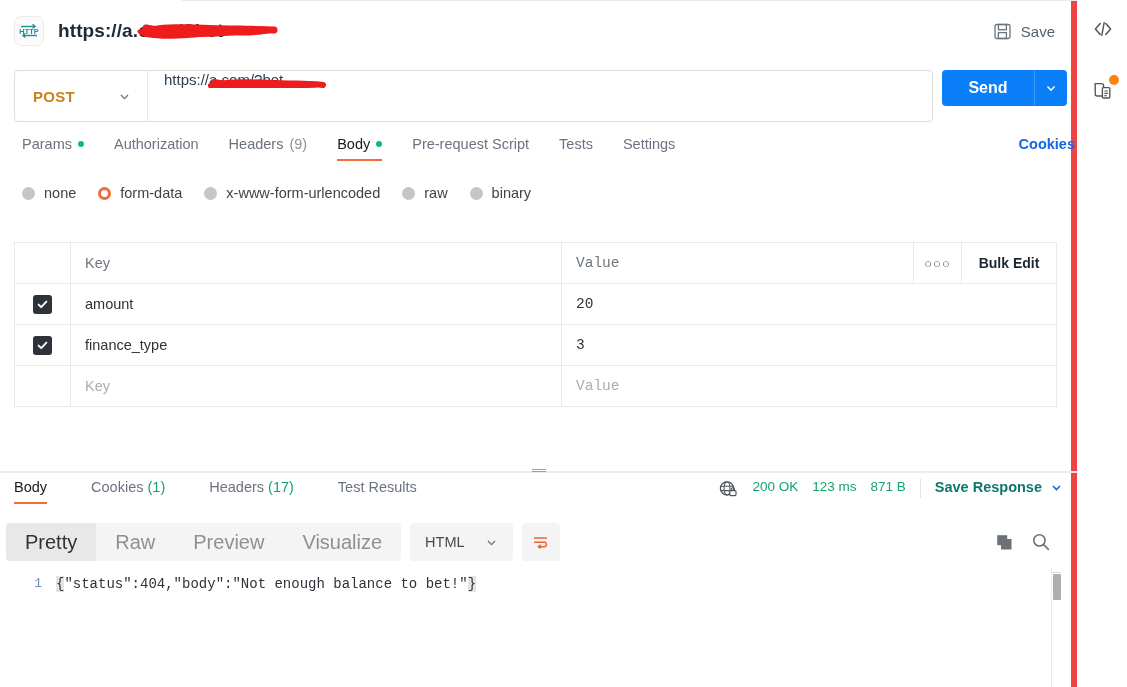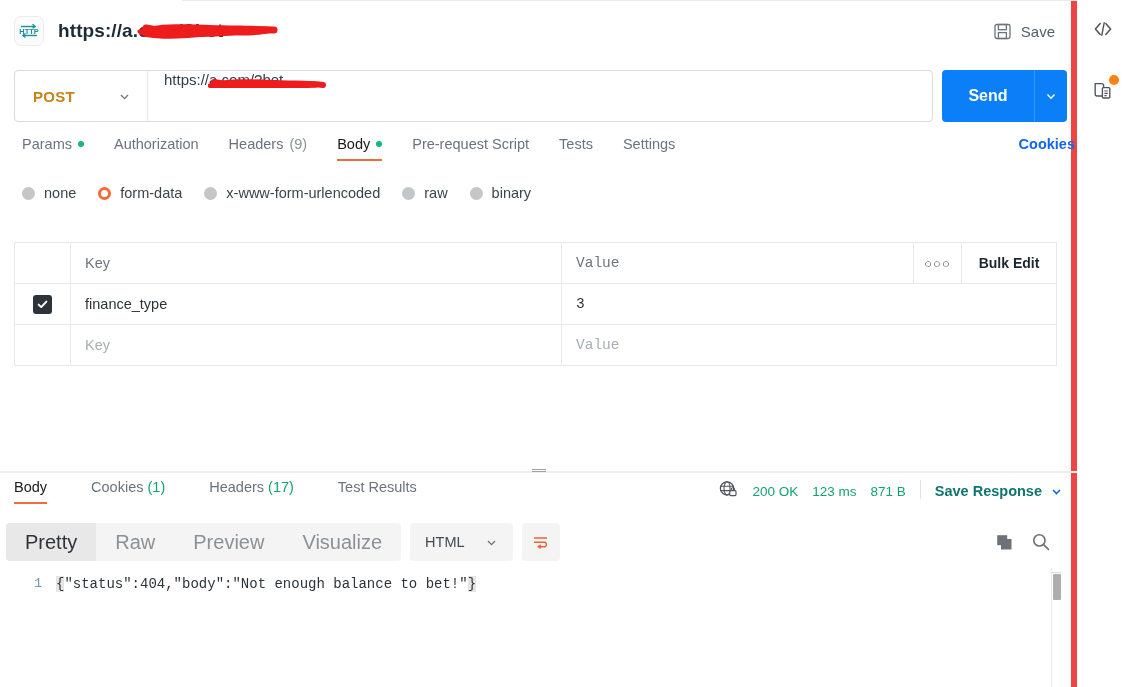--- a/index.html
+++ b/index.html
@@ -61,21 +61,21 @@
   }
   .method-txt { font-size: 15px; font-weight: bold; color: #c78318; letter-spacing: .3px; }
   .url-input {
     flex: 1; padding: 0 16px; font-size: 15px; color: #2c3e50;
     white-space: nowrap; position: relative; overflow: hidden;
   }
   .redact-url {
     position: absolute; left: 58px; top: 5px; width: 120px; height: 19px;
     pointer-events: none;
   }
-  .send-group { display: flex; height: 52px; }
+  .send-group { display: flex; height: 36px; }
   .send-btn {
     width: 92px; background: #0b7ff7; color: #fff; font-size: 16px; font-weight: bold;
     border-radius: 4px 0 0 4px; display: flex; align-items: center; justify-content: center;
     cursor: pointer;
   }
   .send-caret {
     width: 33px; background: #0b7ff7; border-radius: 0 4px 4px 0;
     border-left: 1px solid #3f9afb; display: flex; align-items: center; justify-content: center;
     cursor: pointer;
   }
@@ -163,21 +163,21 @@
     font-size: 14.5px; color: #6b7280; cursor: pointer; margin-right: 28px;
     padding: 0 8px 9px 8px; position: relative; white-space: nowrap;
   }
   .resp-tab.active { color: #1a1a1a; }
   .resp-tab.active::after {
     content: ""; position: absolute; left: 8px; right: 8px; bottom: 0;
     height: 2px; background: #f26b3a;
   }
   .count-green { color: #13a46c; }
   .resp-meta {
-    margin-left: auto; display: flex; align-items: flex-end; gap: 14px;
+    margin-left: auto; display: flex; align-items: flex-start; gap: 14px;
     font-size: 13.5px; padding-right: 8px;
   }
   .meta-green { color: #13a46c; }
   .meta-sep { width: 1px; height: 19px; background: #e2e2e2; }
   .save-resp { color: #0f766e; font-weight: bold; font-size: 14.5px; cursor: pointer; display: flex; align-items: center; gap: 8px; }
 
   
   .resp-toolbar {
     position: absolute; top: 523px; left: 6px; width: 1065px; height: 38px;
     display: flex; align-items: center; gap: 9px;
@@ -353,20 +353,31 @@
 
     <div class="kv-table">
       <div class="kv-row head">
         <div class="cell-check"></div>
         <div class="cell-key">Key</div>
         <div class="cell-val">Value</div>
         <div class="cell-ellipsis">○○○</div>
         <div class="cell-bulk">Bulk Edit</div>
       </div>
 
+      <div class="kv-row">
+        <div class="cell-check">
+          <span class="chk">
+            <svg width="13" height="13" viewBox="0 0 13 13">
+              <path d="M2.6 6.6 L5.2 9.2 L10.4 3.6" stroke="#ffffff" stroke-width="1.9" fill="none" stroke-linecap="round" stroke-linejoin="round"></path>
+            </svg>
+          </span>
+        </div>
+        <div class="cell-key">amount</div>
+        <div class="cell-val">20</div>
+      </div>
 
       <div class="kv-row">
         <div class="cell-check">
           <span class="chk">
             <svg width="13" height="13" viewBox="0 0 13 13">
               <path d="M2.6 6.6 L5.2 9.2 L10.4 3.6" stroke="#ffffff" stroke-width="1.9" fill="none" stroke-linecap="round" stroke-linejoin="round"></path>
             </svg>
           </span>
         </div>
         <div class="cell-key">finance_type</div>

